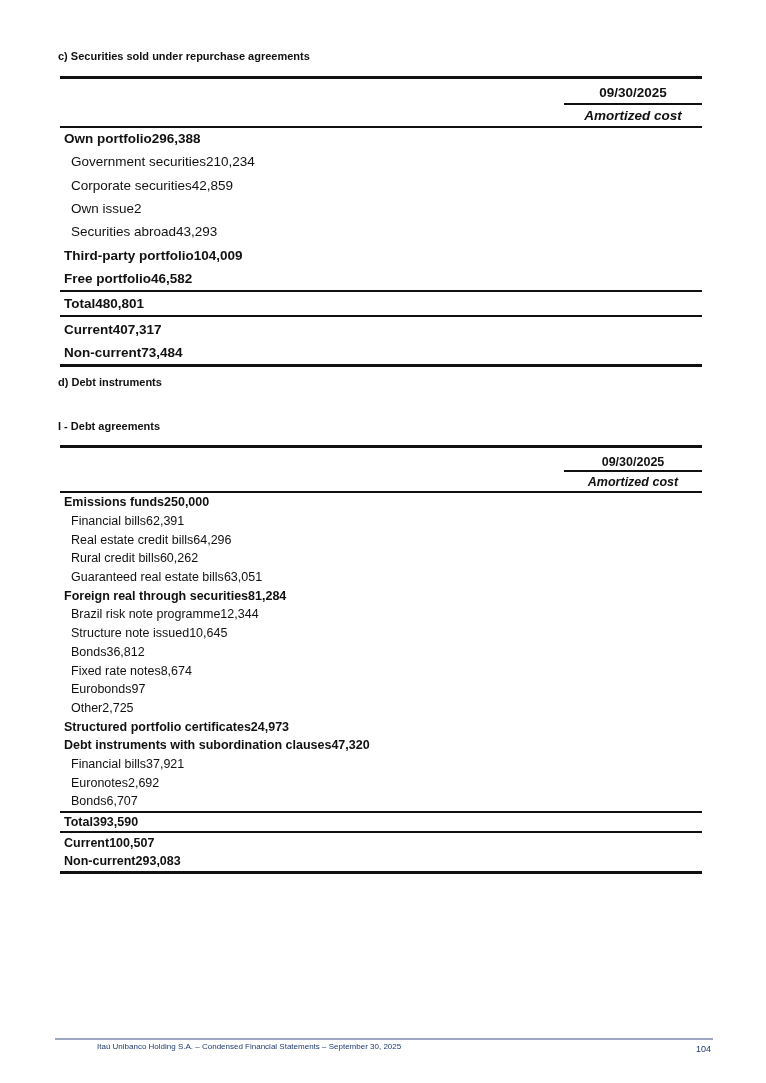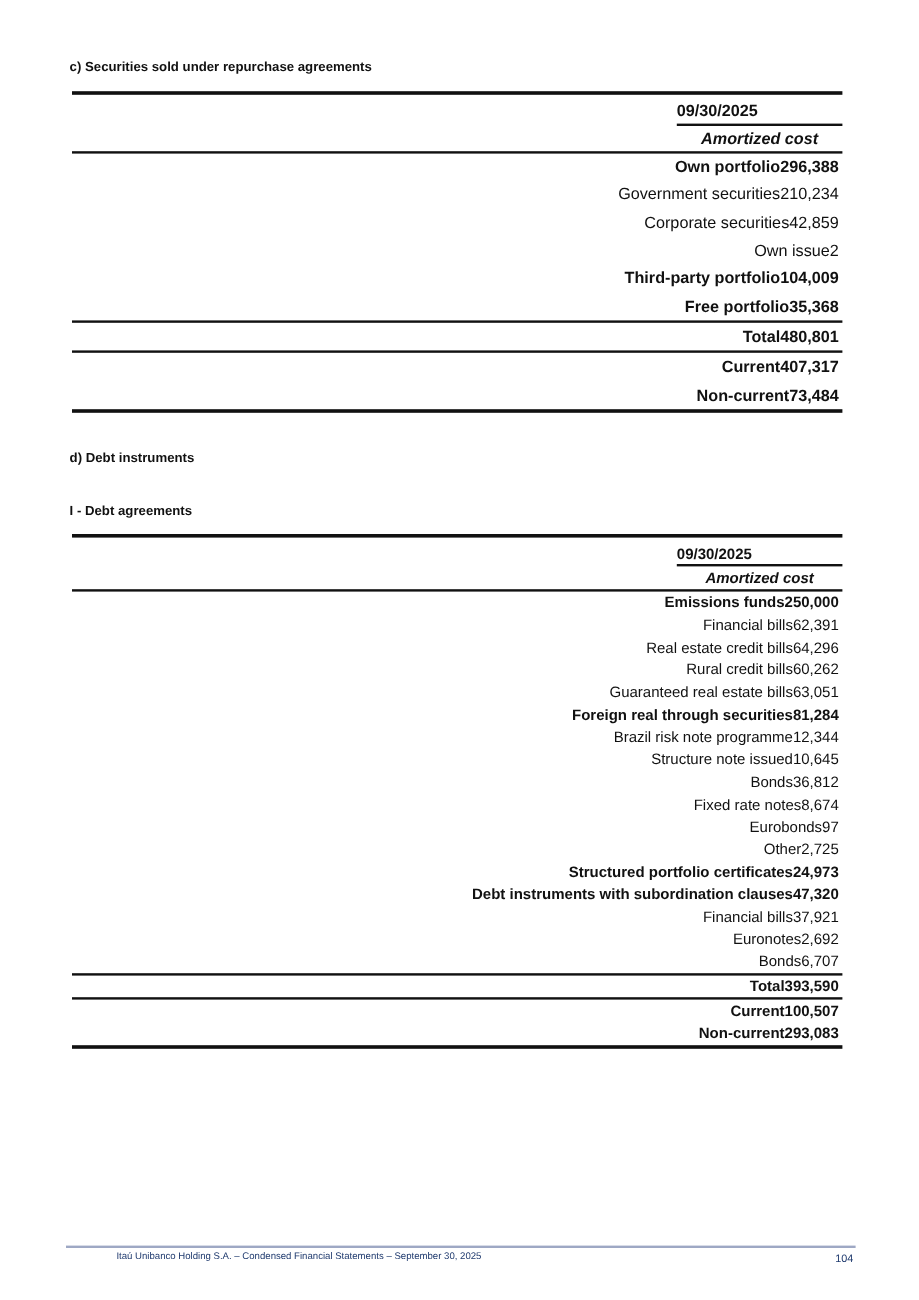--- a/index.html
+++ b/index.html
@@ -2,25 +2,25 @@
 <html><head>
 <meta charset="utf-8">
 <style>
   html, body { margin: 0; padding: 0; background: #ffffff; }
   body { width: 766px; height: 1083px; position: relative; overflow: hidden;
          font-family: "Liberation Sans", sans-serif; color: #111; }
   .section-title { position: absolute; left: 58px; font-size: 11px; font-weight: bold; }
   .tbl { position: absolute; left: 60px; width: 642px; }
   .tbl .topline { height: 3px; background: #111; }
   .hdr { position: relative; }
-  .hdr .date { position: absolute; right: 0; font-weight: bold; }
+  .hdr .date { position: absolute; right: 0; text-align: center; font-weight: bold; }
   .hdr .subline { position: absolute; right: 0; height: 2px; background: #111; }
   .hdr .meas { position: absolute; right: 0; text-align: center; font-weight: bold; font-style: italic; }
   .hdr .bottomline { position: absolute; left: 0; right: 0; height: 2px; background: #111; }
-  .row { display: flex; justify-content: flex-end; align-items: center; }
+  .row { display: flex; justify-content: flex-start; align-items: center; }
   .row .lbl { white-space: nowrap; }
   .row .val { white-space: nowrap; text-align: right; padding-right: 3px; }
   .row.bold { font-weight: bold; }
   .row.indent .lbl { padding-left: 11px; }
   .row.lbold .lbl { padding-left: 4px; }
   .sep { height: 2px; background: #111; }
   .sep-thick { height: 3px; background: #111; }
 
   
   #tblc { top: 76px; font-size: 13.5px; }
@@ -66,27 +66,31 @@
       <span class="val">210,234</span>
     </div>
   <div class="row indent">
       <span class="lbl">Corporate securities</span>
       <span class="val">42,859</span>
     </div>
   <div class="row indent">
       <span class="lbl">Own issue</span>
       <span class="val">2</span>
     </div>
+  <div class="row indent">
+      <span class="lbl">Securities abroad</span>
+      <span class="val">43,293</span>
+    </div>
   <div class="row bold lbold">
       <span class="lbl">Third-party portfolio</span>
       <span class="val">104,009</span>
     </div>
   <div class="row bold lbold">
       <span class="lbl">Free portfolio</span>
-      <span class="val">35,368</span>
+      <span class="val">46,582</span>
     </div>
   <div class="sep"></div>
   <div class="row bold lbold">
       <span class="lbl">Total</span>
       <span class="val">480,801</span>
     </div>
   <div class="sep"></div>
   <div class="row bold lbold">
       <span class="lbl">Current</span>
       <span class="val">407,317</span>

